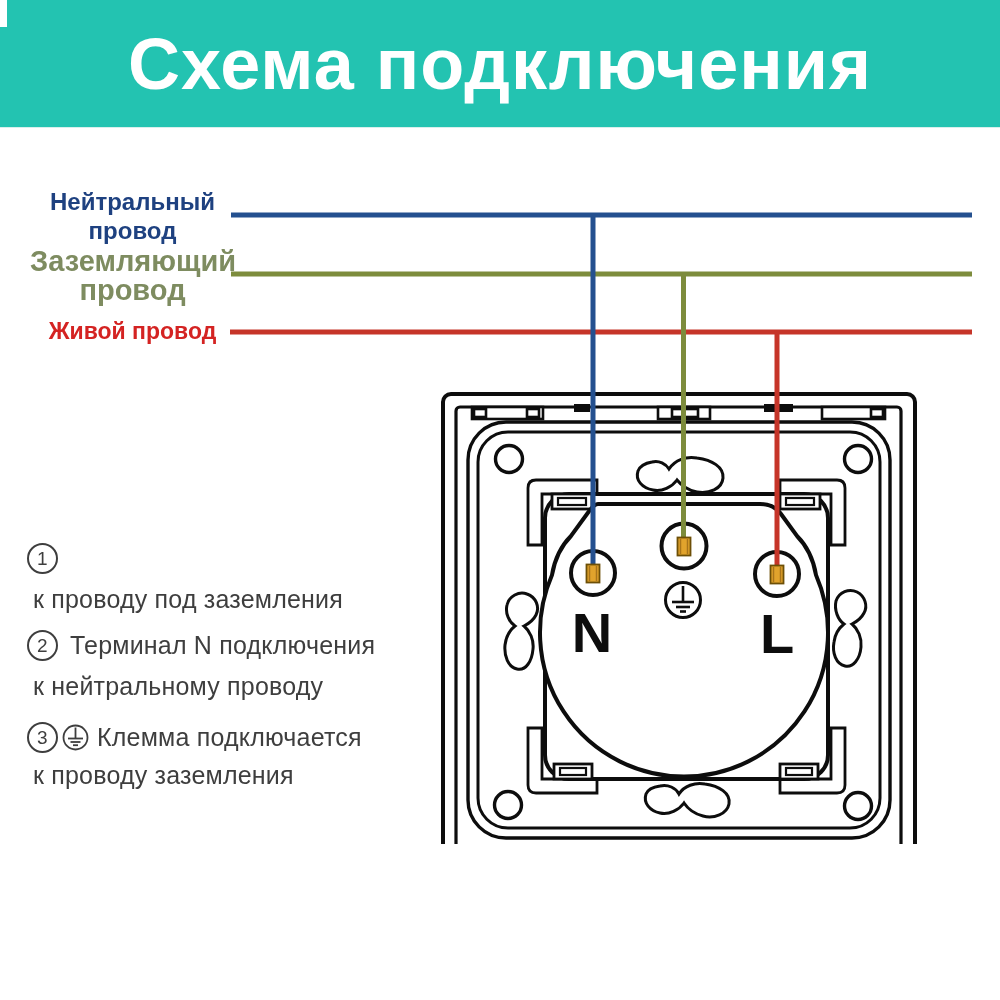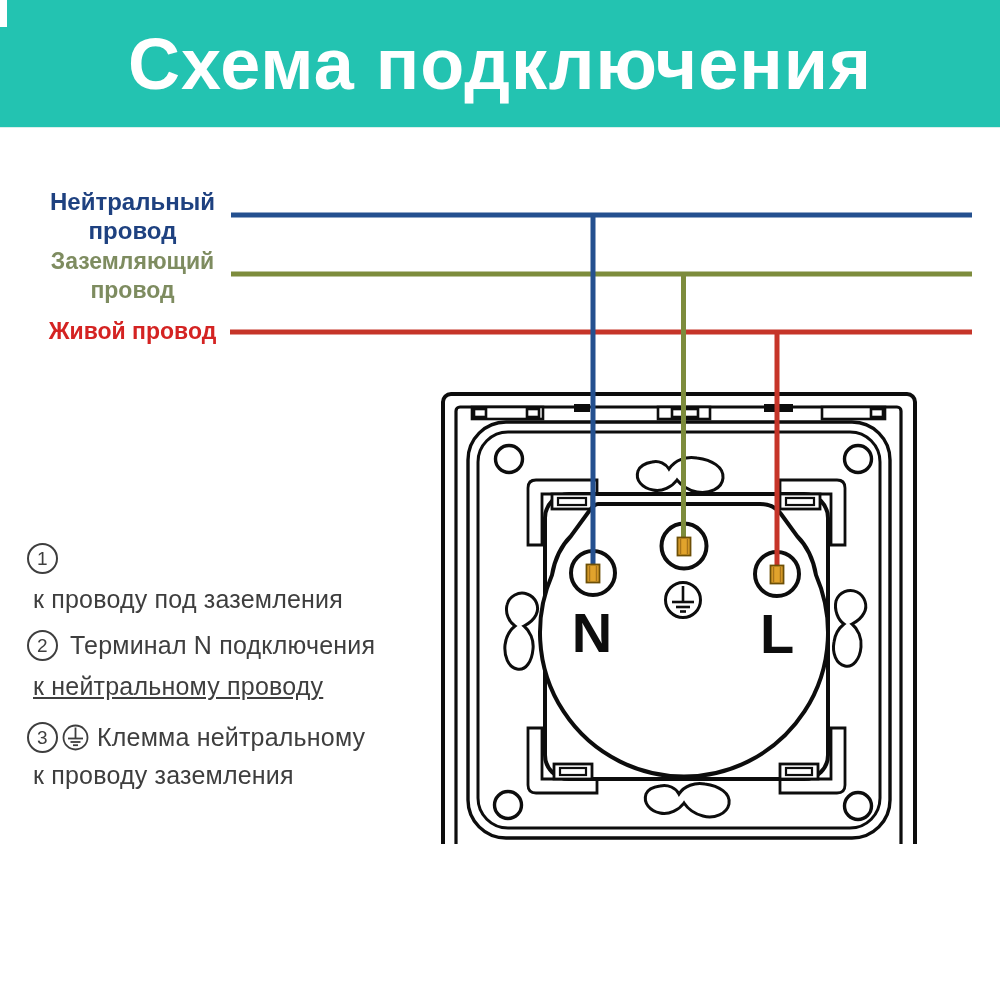--- a/index.html
+++ b/index.html
@@ -14,40 +14,40 @@
     border-bottom:1px solid #d8efec;
   }
   .banner-title{
     color:#ffffff;font-size:72px;font-weight:bold;letter-spacing:1px;white-space:nowrap;
   }
   .banner-notch{position:absolute;left:0;top:0;width:7px;height:27px;background:#ffffff;}
   
   .wire-label{position:absolute;left:30px;width:205px;text-align:center;font-weight:bold;line-height:29px;}
   .wire-label div{white-space:nowrap;}
   .label-neutral{top:187px;font-size:24px;color:#1e4180;}
-  .label-ground {top:247px;font-size:23px;color:#7e8c60;}
+  .label-ground {top:247px;font-size:29px;color:#7e8c60;}
   .label-live   {top:317px;font-size:23px;color:#d42322;}
   
   .diagram{position:absolute;left:0;top:0;width:1000px;height:1000px;}
   
   .instr-line{
     position:absolute;display:flex;align-items:center;white-space:nowrap;
     color:#3e3e3e;font-size:25px;letter-spacing:0.2px;
   }
   .num-circle{
     display:inline-flex;align-items:center;justify-content:center;flex:0 0 auto;
     width:27px;height:27px;border:2px solid #3e3e3e;border-radius:50%;
     font-size:19px;line-height:1;margin-right:12px;
   }
   .tight .num-circle{margin-right:3px;}
   .ground-inline-icon{margin:0 8px 0 1px;flex:0 0 auto;}
   .i1l1{left:27px;top:543px;}
   .i1l2{left:33px;top:585px;}
   .i2l1{left:27px;top:630px;}
-  .i2l2{left:33px;top:672px;text-decoration:underline;}
+  .i2l2{left:33px;top:672px;}
   .i3l1{left:27px;top:722px;}
   .i3l2{left:33px;top:761px;}
 </style>
 </head>
 <body>
 
 <div class="stage">
 
   <div class="banner">
     <div class="banner-title">Схема подключения</div>
@@ -200,19 +200,19 @@
     <span class="num-circle">3</span>
     <svg class="ground-inline-icon" width="27" height="27" viewBox="0 0 27 27">
       <g stroke="#3e3e3e" fill="none" stroke-width="1.8">
         <circle cx="13.5" cy="13.5" r="12"></circle>
         <line x1="13.5" y1="3.5" x2="13.5" y2="14"></line>
         <line x1="6" y1="14.5" x2="21" y2="14.5"></line>
         <line x1="8.5" y1="18" x2="18.5" y2="18"></line>
         <line x1="11" y1="21.2" x2="16" y2="21.2"></line>
       </g>
     </svg>
-    <span>Клемма нейтральному</span>
+    <span>Клемма подключается</span>
   </div>
   <div class="instr-line i3l2">
     <span>к проводу заземления</span>
   </div>
 
 </div>
 
 </body></html>

